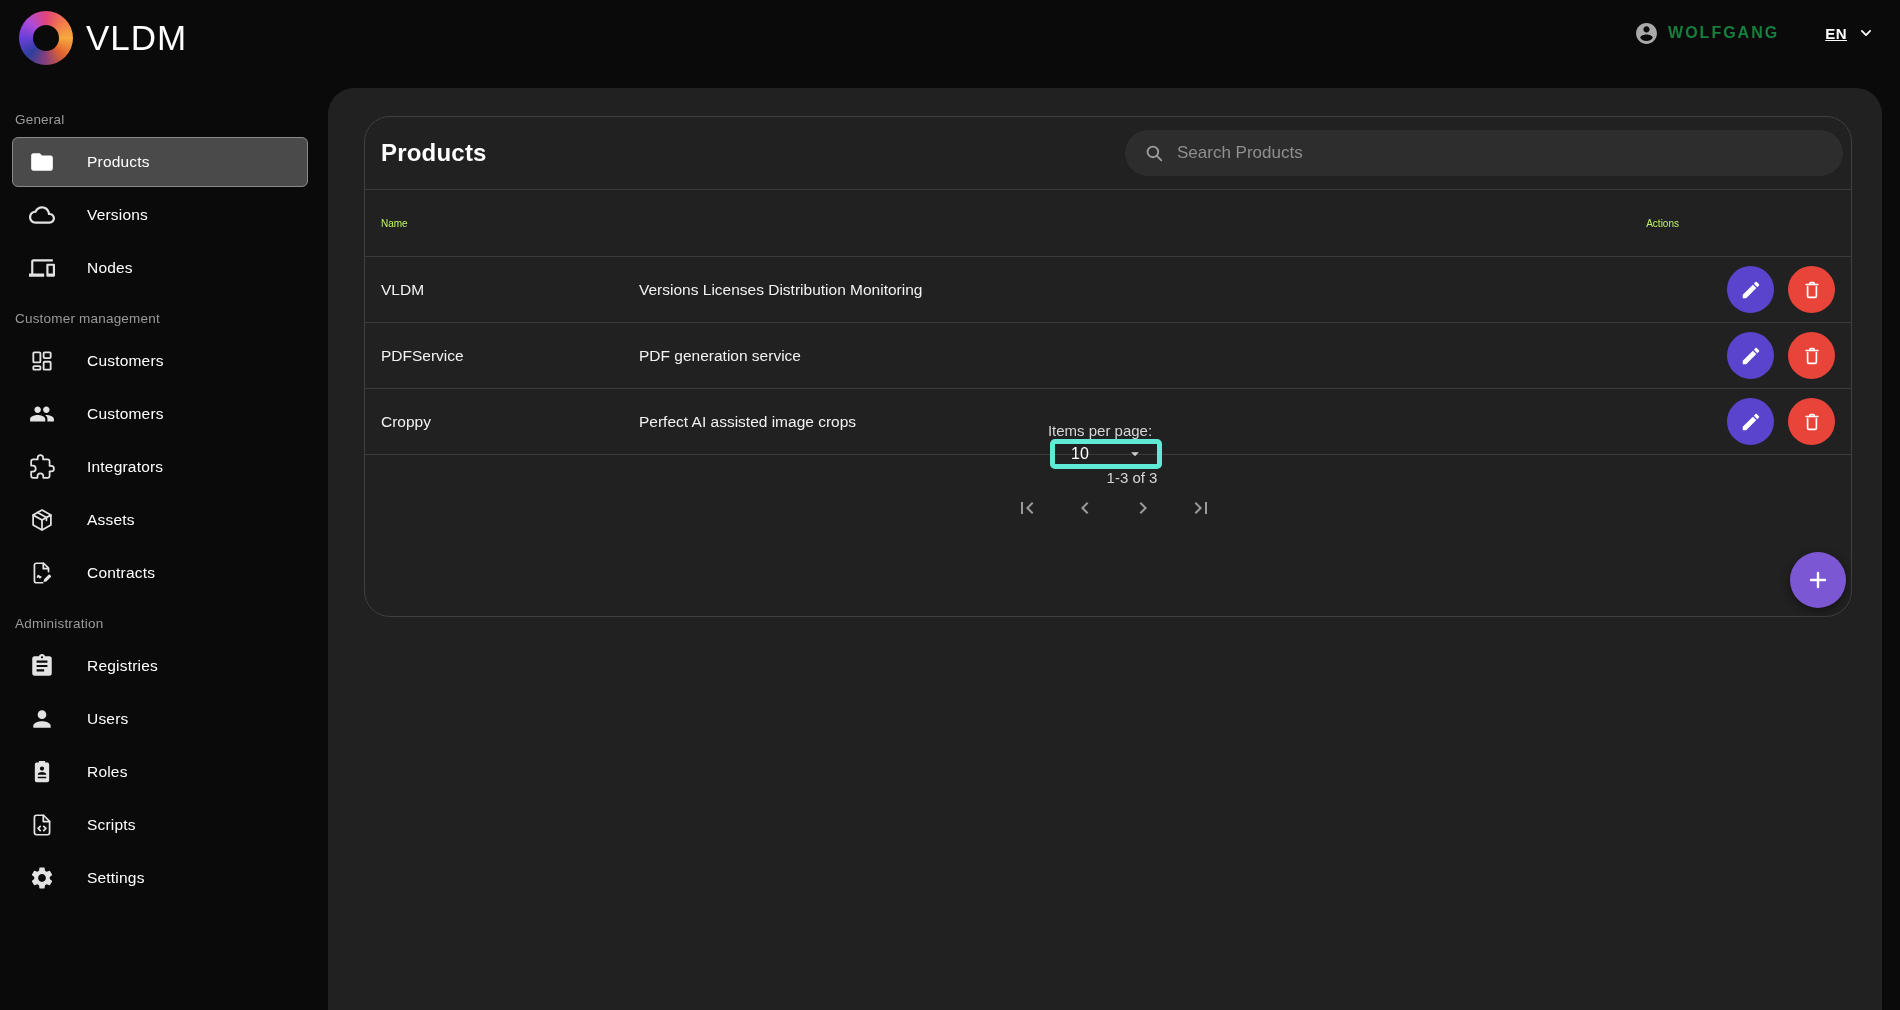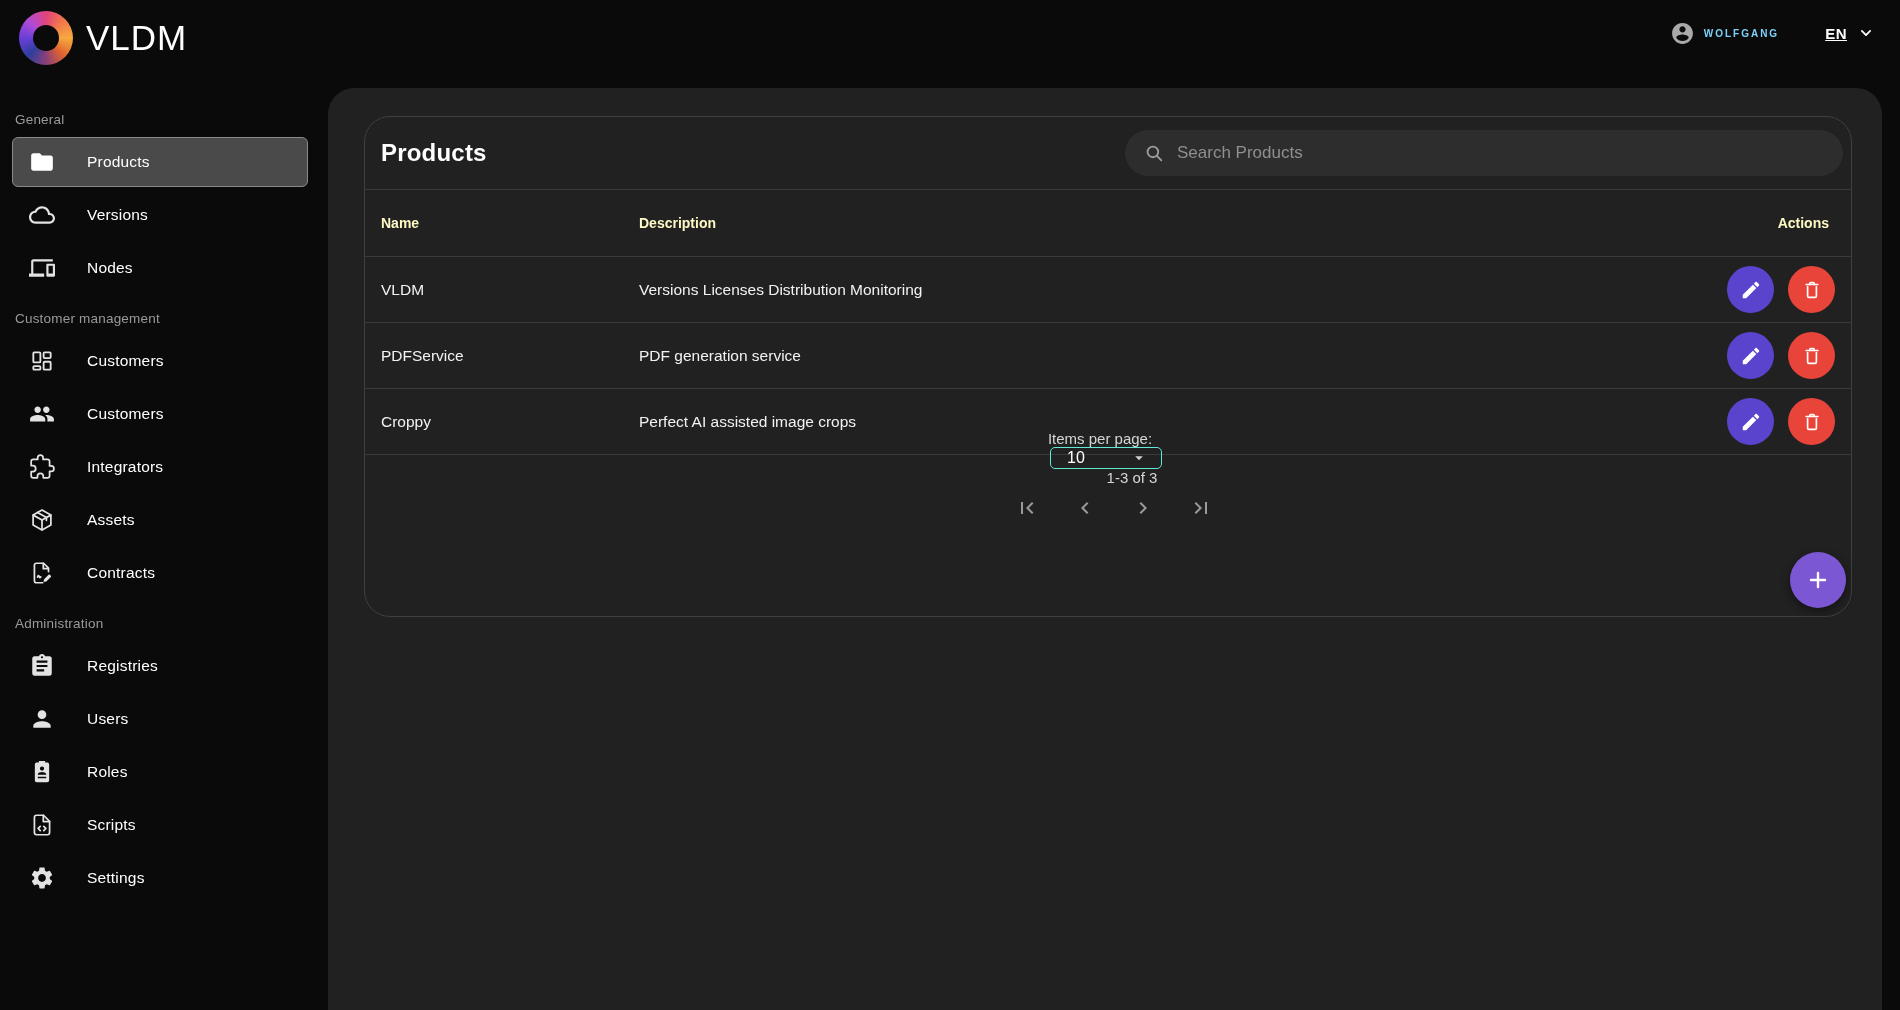--- a/index.html
+++ b/index.html
@@ -24,21 +24,21 @@
     width:54px; height:54px; border-radius:50%;
     background:conic-gradient(from 225deg,#2e3f9e,#6a3fd8,#b04bd8,#e0447c,#f2784b,#f7a93f,#e0632f,#8a3f7a,#2e3f9e);
     position:relative; flex:0 0 auto;
   }
   .logo::after {
     content:""; position:absolute; inset:14px; border-radius:50%; background:#0a0a0a;
   }
   .brand-name { font-size:35px; font-weight:500; letter-spacing:1px; color:#fff; }
   .header-right { display:flex; align-items:center; height:46px; }
   .user-chip { display:flex; align-items:center; gap:9px; color:#a9a9a9; }
-  .user-name { font-size:10px; font-weight:600; letter-spacing:2px; color:#7dd3fc; }
+  .user-name { font-size:16px; font-weight:600; letter-spacing:2px; color:#15803d; }
   .lang-chip { display:flex; align-items:center; gap:10px; margin-left:46px; color:#fff; }
   .lang-code { font-size:15px; font-weight:700; letter-spacing:.5px;text-decoration:underline; }
   .ic { display:block; }
 
   
   .sidebar {
     position:absolute; top:76px; left:0; bottom:10px; width:328px;
     background:#0a0a0a; padding-top:18px;
   }
   .section { margin-bottom:12px; }
@@ -74,39 +74,39 @@
     display:flex; align-items:center; padding:0 18px; gap:12px;
   }
   .search-pill svg { color:#9e9e9e; flex:0 0 auto; }
   .search-pill input {
     flex:1; background:transparent; border:none; outline:none;
     color:#e6e6e6; font-size:17px; font-family:"Liberation Sans", sans-serif;
   }
   .search-pill input::placeholder { color:#8f8f8f; opacity:1; }
 
   .tgrid { display:grid; grid-template-columns:258px 1fr 150px; align-items:center; padding:0 16px; }
-  .thead { height:67px; border-top:1px solid #3a3a3a; font-size:14px; font-weight:700; color:#fef9c3; }
+  .thead { height:67px; border-top:1px solid #3a3a3a; font-size:10px; font-weight:400; color:#bef264; }
   .thead .col-actions { text-align:right; padding-right:6px; }
   .trow { height:66px; border-top:1px solid #3a3a3a; font-size:15.5px; color:#f2f2f2; }
   .cell-actions { display:flex; justify-content:flex-end; gap:14px; }
   .action-btn {
     width:47px; height:47px; border-radius:50%;
     display:flex; align-items:center; justify-content:center; color:#fff;
   }
   .action-btn.edit { background:#5b44cd; }
   .action-btn.delete { background:#e8443a; }
 
   
   .paginator {
     height:76px; border-top:1px solid #3a3a3a;
     display:flex; align-items:center; justify-content:flex-end;
     padding-right:16px; color:#d6d6d6; font-size:15px;flex-direction:column;
   }
   .ipp-select {
-    margin-left:12px; width:112px; height:46px; border:1px solid #5eead4; border-radius:5px;
+    margin-left:12px; width:112px; height:46px; border:5px solid #5eead4; border-radius:5px;
     display:flex; align-items:center; justify-content:space-between;
     padding:0 12px 0 16px; color:#fff; font-size:16px;
   }
   .ipp-select .caret { color:#cfcfcf; }
   .range-label { margin-left:64px; }
   .pag-nav { display:flex; align-items:center; margin-left:28px; gap:14px; }
   .pag-btn {
     width:44px; height:44px; border-radius:50%;
     display:flex; align-items:center; justify-content:center; color:#9a9a9a;
   }
@@ -362,21 +362,20 @@
       <div class="search-pill">
         <svg width="22" height="22">
             <use href="#search-icon"></use>
           </svg>
         <input type="text" placeholder="Search Products" style="">
       </div>
     </div>
 
     <div class="tgrid thead">
       <div class="col-name">Name</div>
-      <div class="col-desc">Description</div>
       <div class="col-actions">Actions</div>
     </div>
 
     <div>
   <div class="tgrid trow">
     <div class="col-name">VLDM</div>
     <div class="col-desc">Versions Licenses Distribution Monitoring</div>
     <div class="cell-actions">
       <button class="action-btn edit">
         <svg width="22" height="22">

